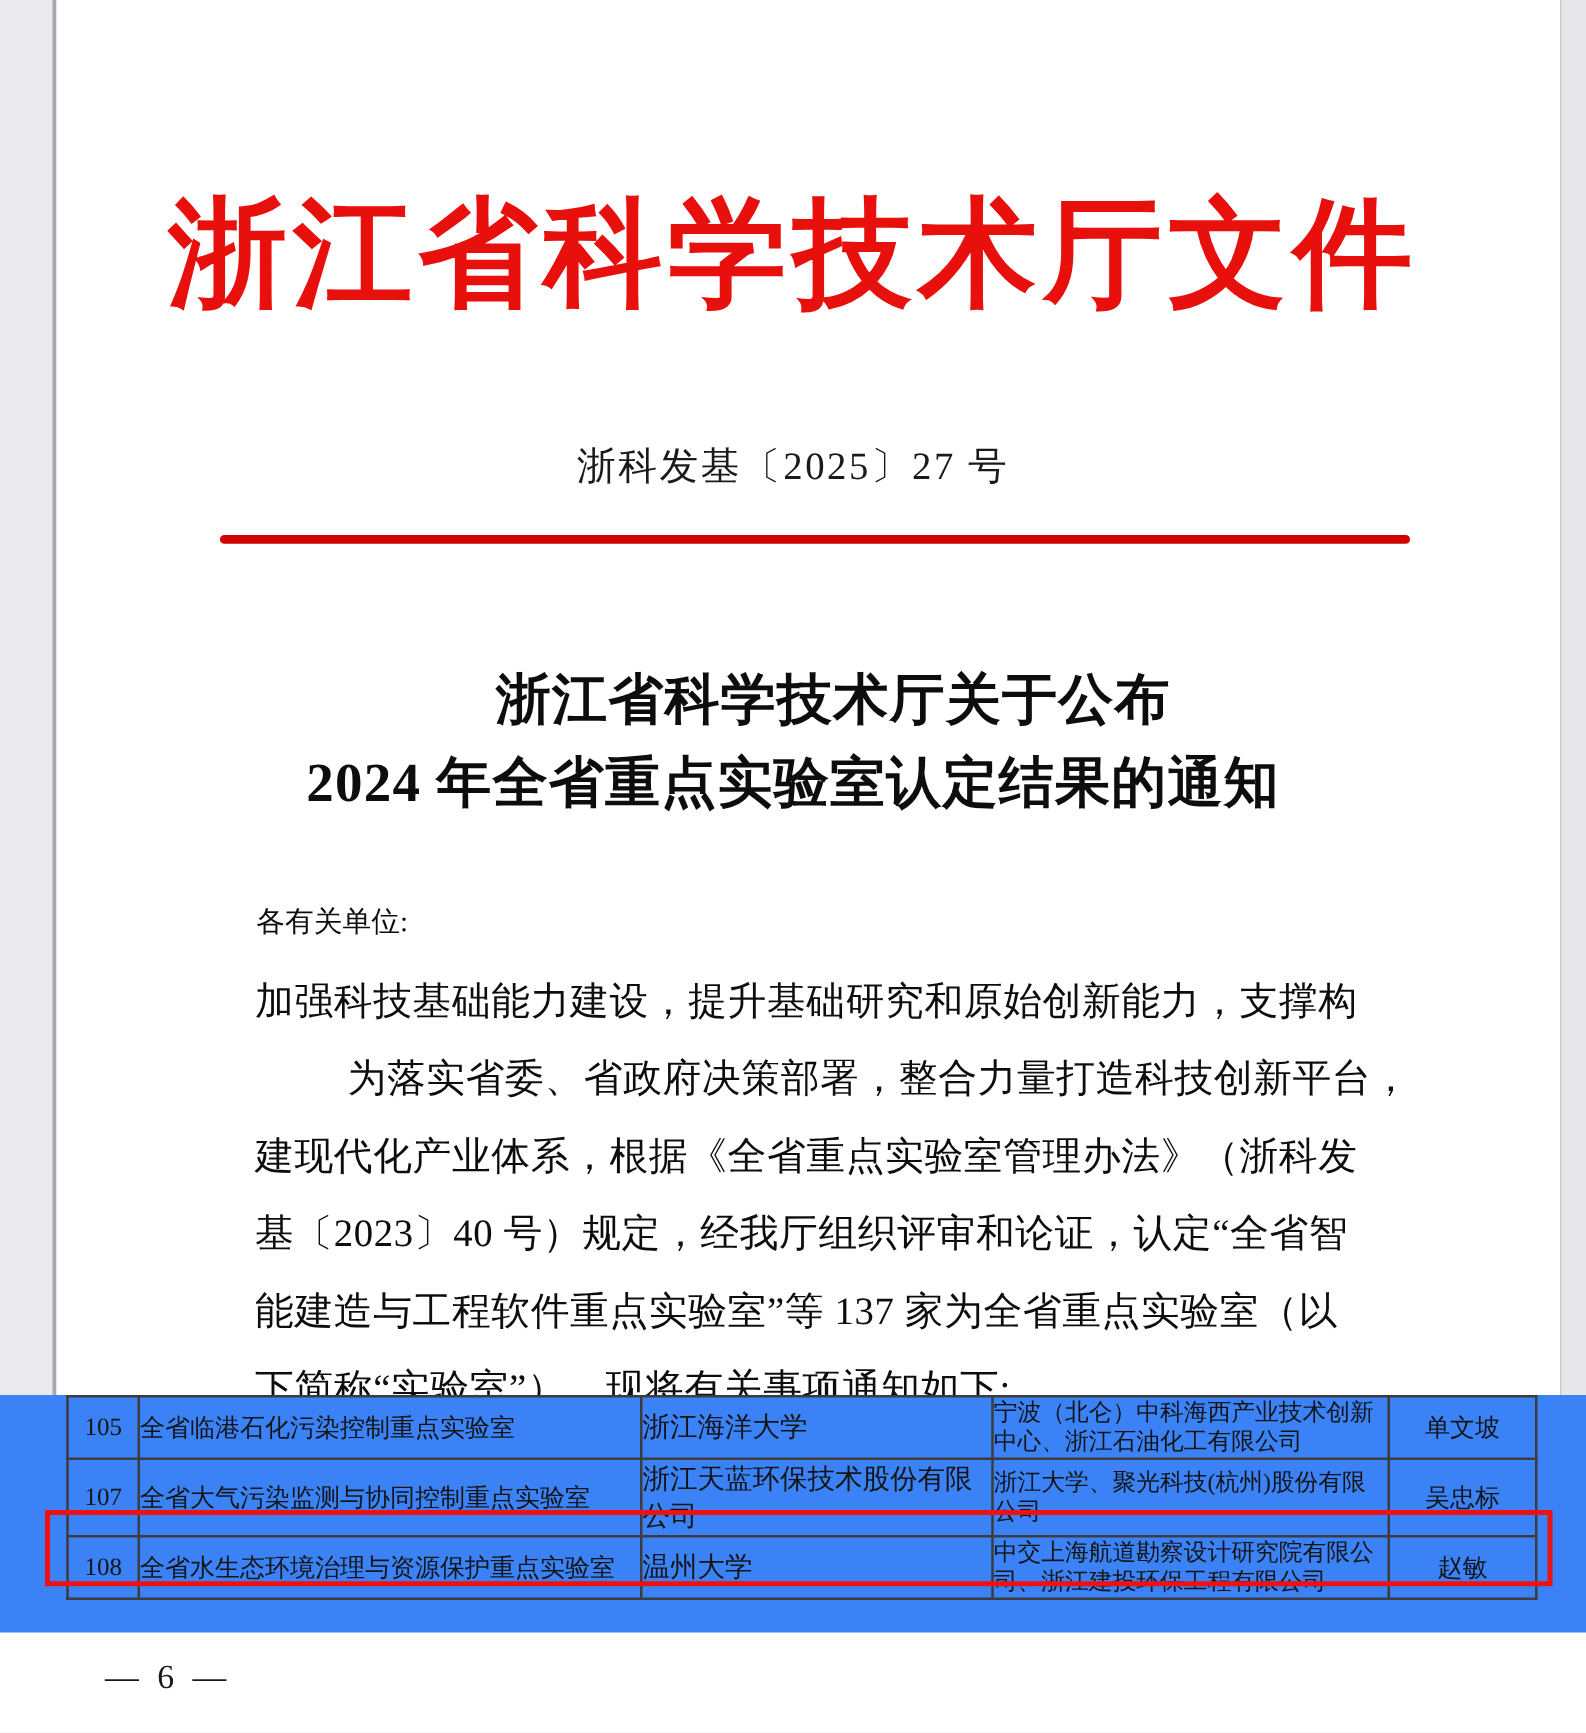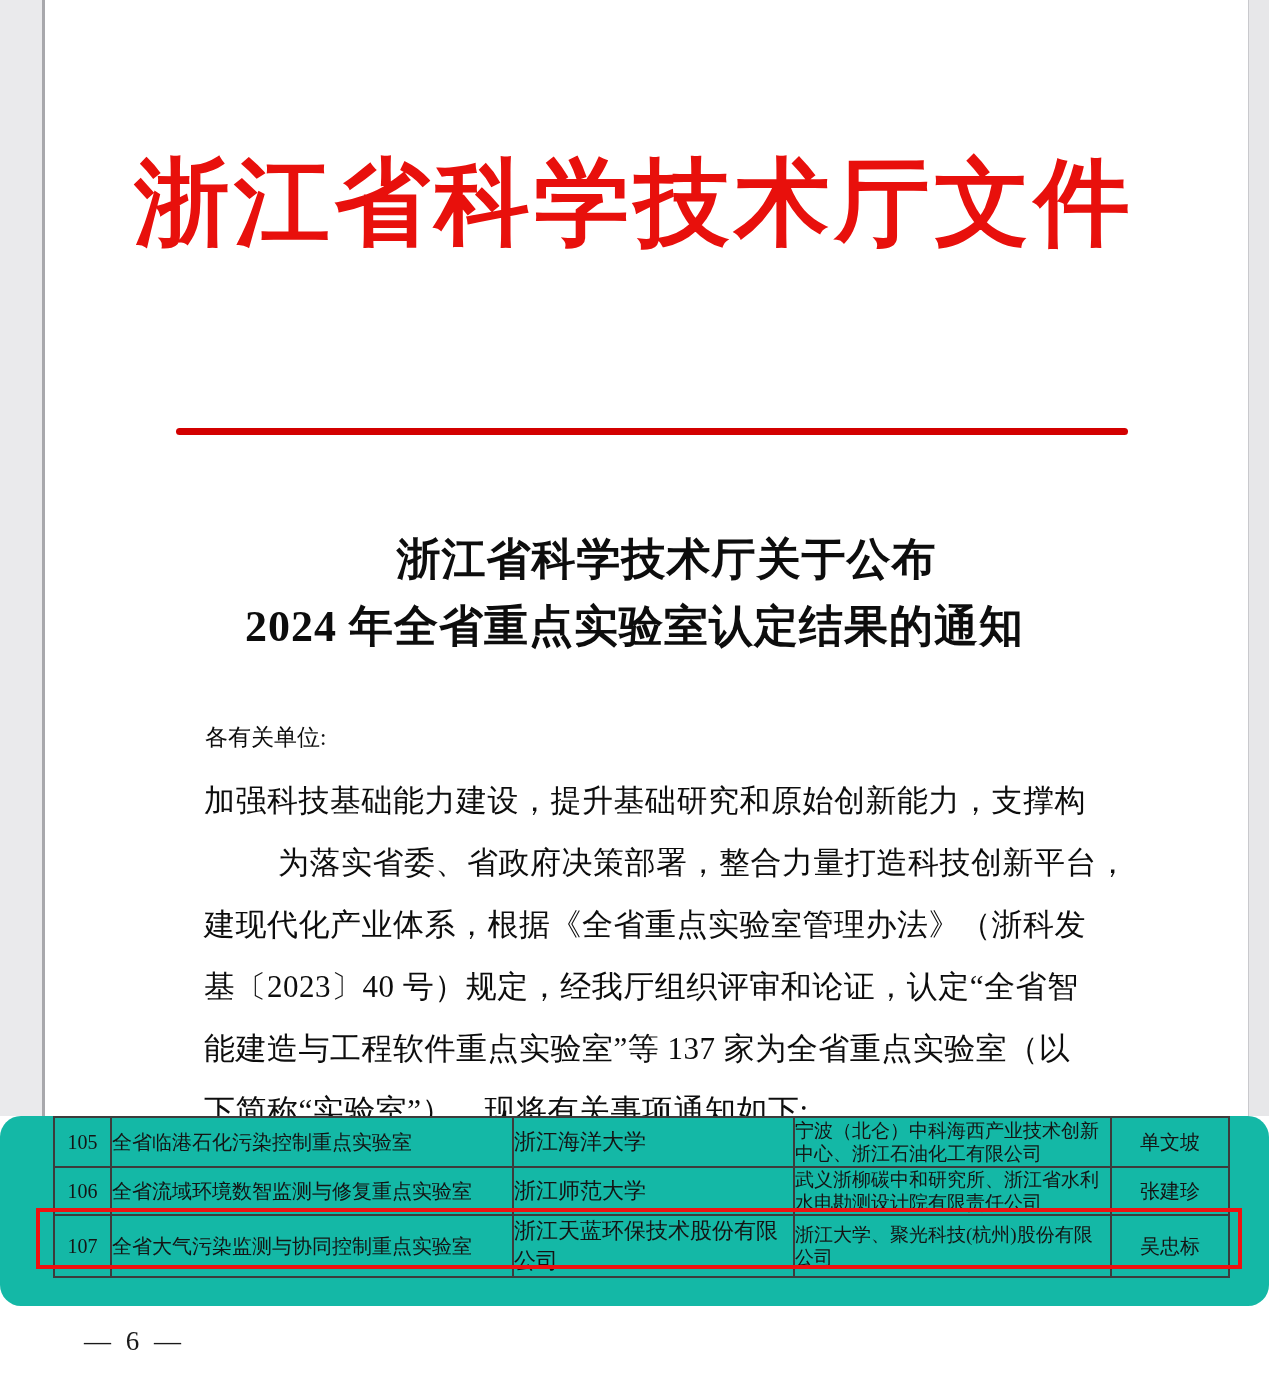--- a/index.html
+++ b/index.html
@@ -38,21 +38,21 @@
     position:absolute; left:205px; top:722px; font-size:23px; color:#0d0d0d;
   }
   .body-block {
     position:absolute; left:204px; top:770px; width:910px;
     font-size:31px; line-height:62px; color:#0d0d0d;
   }
   .body-line { white-space:nowrap; letter-spacing:0.5px; }
   .body-line.indent { padding-left:74px; }
   .table-strip {
     position:absolute; left:0; top:1116px; width:1269px; height:190px;
-    background:#14b8a6; z-index:2;border-radius:21px;
+    background:#3b82f6; z-index:2;
   }
   table.lab-table {
     position:absolute; left:53px; top:0; width:1175px;
     border-collapse:collapse; table-layout:fixed;
   }
   table.lab-table td {
     border:2px solid #3c3c3c; padding:0; color:#141414;
     font-family:"Liberation Serif","DejaVu Serif",serif;
   }
   col.c-no { width:57px; } col.c-lab { width:402px; } col.c-inst { width:281px; }
@@ -75,20 +75,21 @@
 </head>
 <body>
 
 <div class="stage">
 
   <div class="margin-left"></div>
   <div class="margin-right"></div>
 
   <div class="letterhead">浙江省科学技术厅文件</div>
 
+  <div class="doc-number">浙科发基〔2025〕27 号</div>
 
   <div class="red-rule"></div>
 
   <div class="notice-title l1">浙江省科学技术厅关于公布</div>
   <div class="notice-title l2">2024 年全省重点实验室认定结果的通知</div>
 
   <div class="salutation">各有关单位:</div>
 
   <div class="body-block">
     <div class="body-line">加强科技基础能力建设，提升基础研究和原始创新能力，支撑构</div>
@@ -109,33 +110,33 @@
           <col class="c-dir">
       </colgroup>
       <tbody>
         <tr class="r-105">
           <td class="no">105</td>
           <td class="lab">全省临港石化污染控制重点实验室</td>
           <td class="inst">浙江海洋大学</td>
           <td class="partners">宁波（北仑）中科海西产业技术创新中心、浙江石油化工有限公司</td>
           <td class="director">单文坡</td>
         </tr>
-        <tr class="r-106">
-          <td class="no">106</td>
-          <td class="lab">全省流域环境数智监测与修复重点实验室</td>
-          <td class="inst">浙江师范大学</td>
-          <td class="partners">武义浙柳碳中和研究所、浙江省水利水电勘测设计院有限责任公司</td>
-          <td class="director">张建珍</td>
-        </tr>
         <tr class="r-107">
           <td class="no">107</td>
           <td class="lab">全省大气污染监测与协同控制重点实验室</td>
           <td class="inst">浙江天蓝环保技术股份有限公司</td>
           <td class="partners">浙江大学、聚光科技(杭州)股份有限公司</td>
           <td class="director">吴忠标</td>
+        </tr>
+        <tr class="r-108">
+          <td class="no">108</td>
+          <td class="lab">全省水生态环境治理与资源保护重点实验室</td>
+          <td class="inst">温州大学</td>
+          <td class="partners">中交上海航道勘察设计研究院有限公司、浙江建投环保工程有限公司</td>
+          <td class="director">赵敏</td>
         </tr>
       </tbody>
     </table>
   </div>
 
   <div class="highlight-box"></div>
 
   <div class="page-number">— 6 —</div>
 
 </div>

